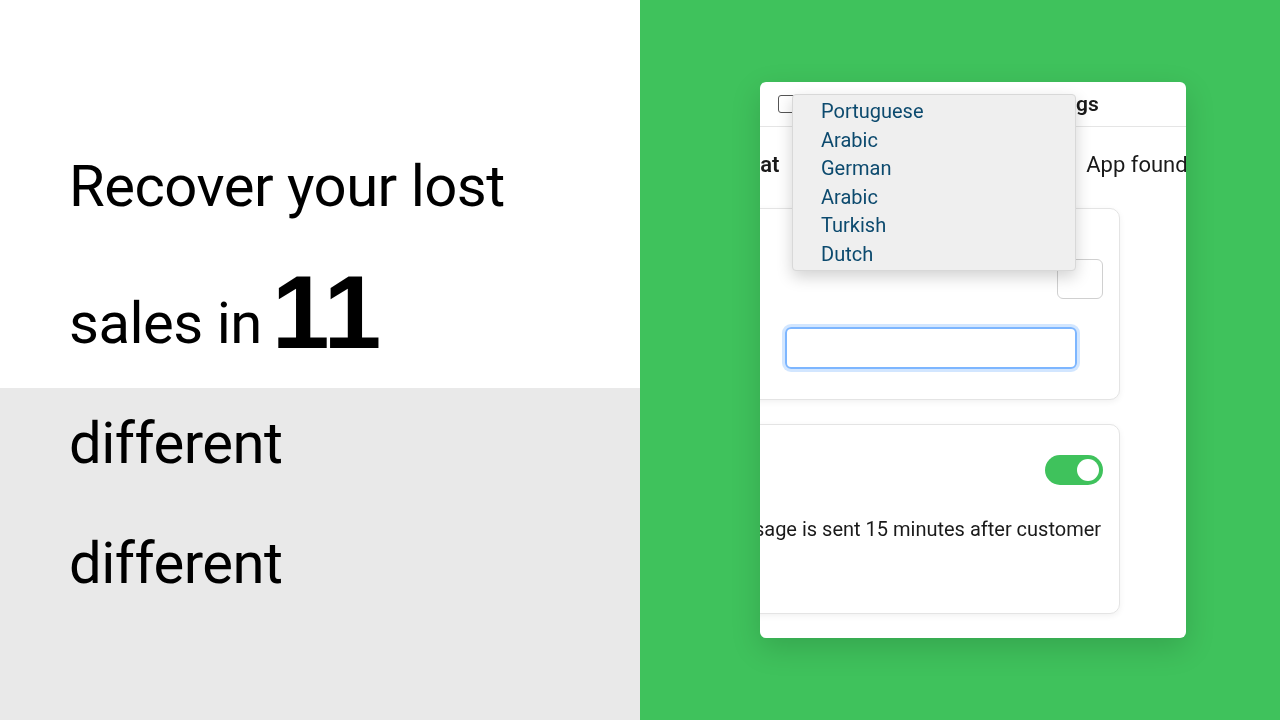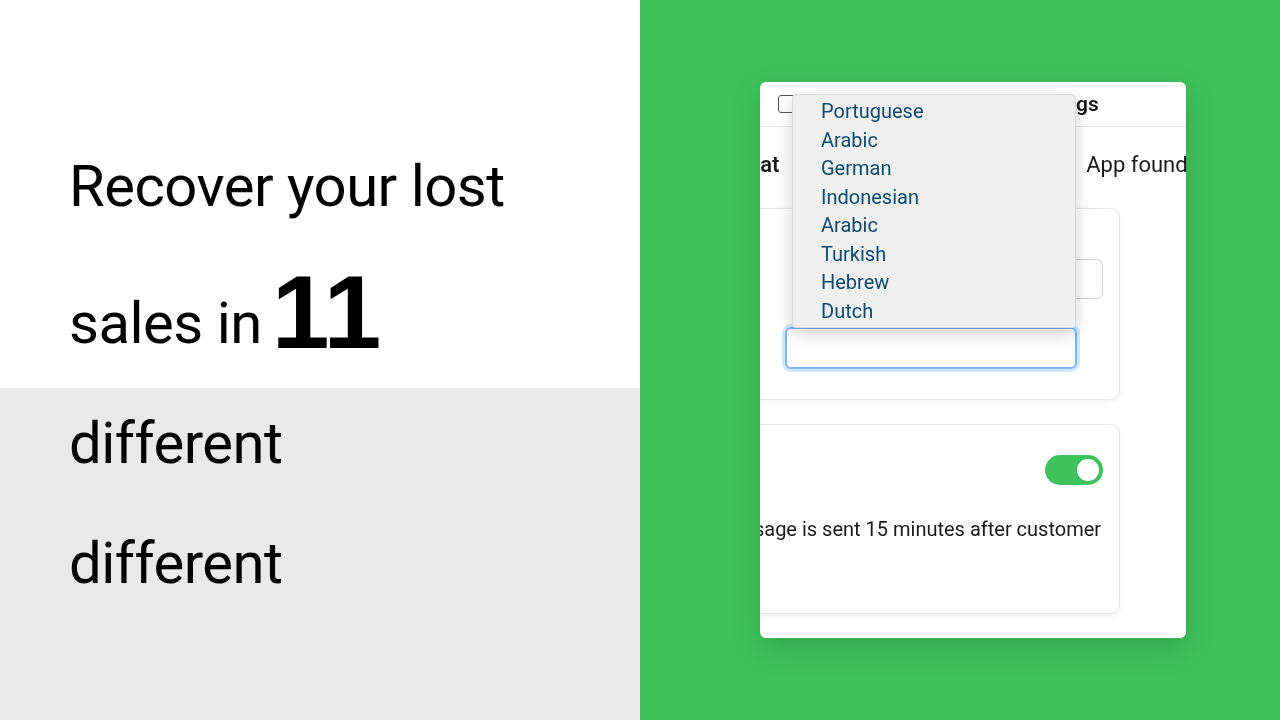--- a/index.html
+++ b/index.html
@@ -218,21 +218,19 @@
 
     <div class="card-b">
       <div class="toggle"></div>
       <div class="card-b-text">essage is sent 15 minutes after customer</div>
     </div>
 
     <div class="dropdown" id="lang-dd">
         <div class="dd-item">Portuguese</div>
         <div class="dd-item">Arabic</div>
         <div class="dd-item">German</div>
-        <div class="dd-item">Indonesian</div>
         <div class="dd-item">Arabic</div>
         <div class="dd-item">Turkish</div>
-        <div class="dd-item">Hebrew</div>
         <div class="dd-item">Dutch</div>
       </div>
 
   </div>
 </div>
 
 </body></html>

